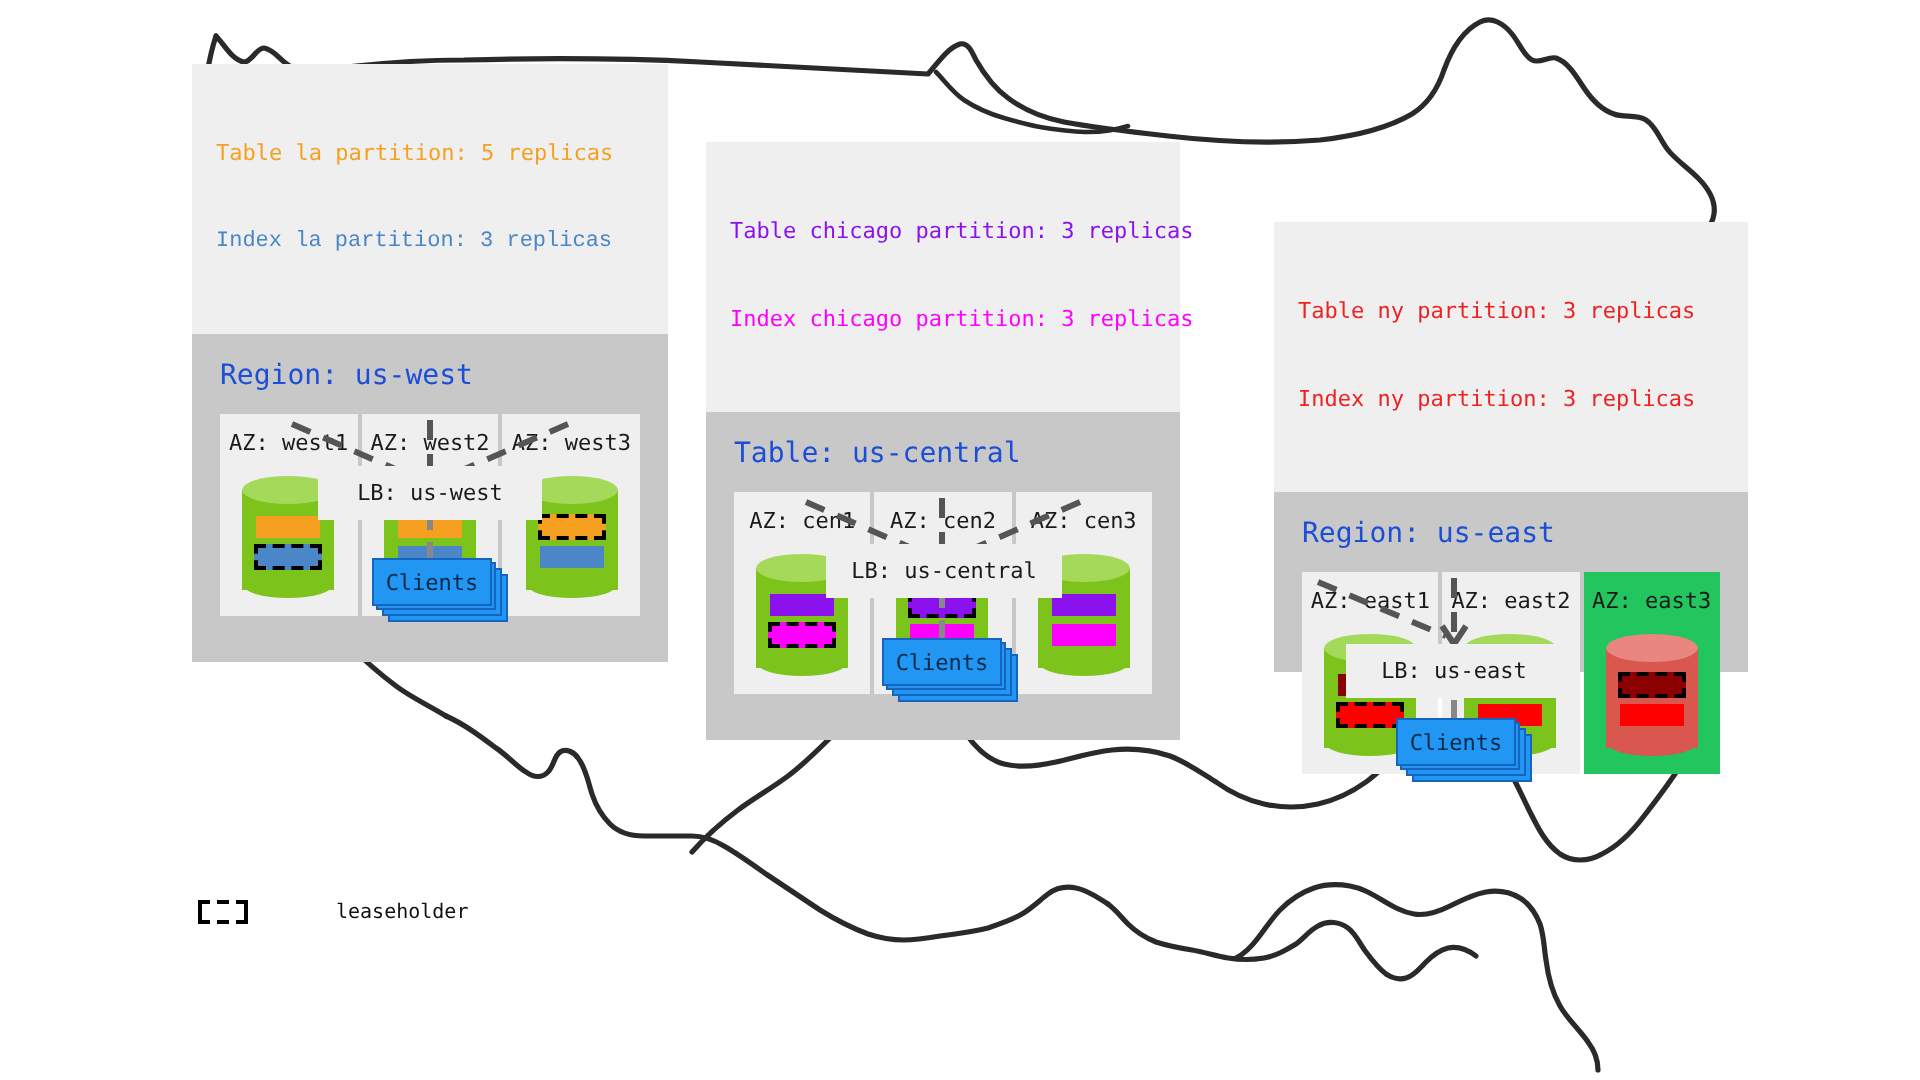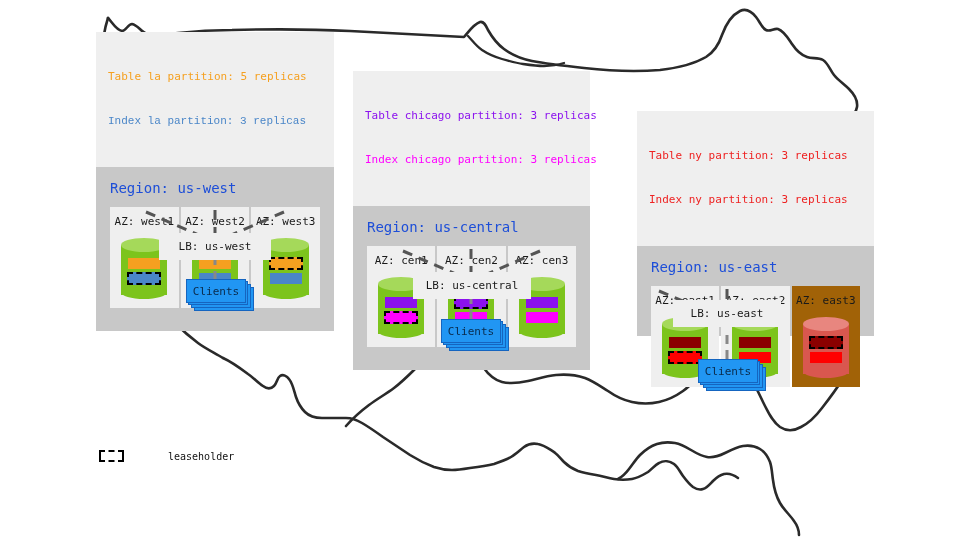--- a/index.html
+++ b/index.html
@@ -23,21 +23,21 @@
   }
   .head-line{display:block;}
   .region-title{
     font-size:14px;color:#1d4ed8;padding:13px 0 11px 14px;white-space:pre;
   }
   .az-row{display:flex;margin:0 14px;gap:2px;}
   .az{
     background:#efefef;flex:1 1 0;box-sizing:border-box;
     padding:8px 0 6px 0;text-align:center;position:relative;
   }
-  .az.failed{background:#a16207;}
+  .az.failed{background:#22c55e;}
   .az-label{font-size:11px;color:#1a1a1a;white-space:pre;display:block;}
 
   
   .cyl{position:relative;margin:10px auto 0 auto;}
   .cyl-body{position:absolute;left:0;border-radius:0;}
   .cyl-top{position:absolute;left:0;top:0;border-radius:50%;}
   .cyl-bot{position:absolute;left:0;border-radius:50%;}
   .bar{position:absolute;box-sizing:border-box;}
   .bar.lease{border:2px dashed #000;}
 
@@ -228,21 +228,21 @@
     <div class="clients-shadow" style="left:5px;top:5px;width:60px;height:24px;"></div>
     <div class="clients-shadow" style="left:2px;top:2px;width:60px;height:24px;"></div>
     <div class="clients-main" style="width:60px;height:24px;">Clients</div>
   </div>
 
   <div class="region" style="left:353px;top:71px;width:237px;height:299px;">
     <div class="region-head">
       <span class="head-line" style="color:#8b11ee;">Table chicago partition: 3 replicas</span>
       <span class="head-line" style="color:#ff00ff;">Index chicago partition: 3 replicas</span>
     </div>
-    <div class="region-title">Region: us-central</div>
+    <div class="region-title">Table: us-central</div>
     <div class="az-row">
 
       <div class="az">
         <span class="az-label">AZ: cen1</span>
         <div class="cyl" style="width:46px;height:64px;">
           <div class="cyl-body" style="top:7px;width:46px;height:50px;background:#7cc41c;"></div>
           <div class="cyl-bot" style="top:47px;width:46px;height:14px;background:#7cc41c;"></div>
           <div class="cyl-top" style="width:46px;height:14px;background:#a5d95a;"></div>
           <div class="bar" style="left:7px;top:20px;width:32px;height:11px;background:#8b11ee;"></div>
           <div class="bar lease" style="left:6px;top:34px;width:34px;height:13px;background:#ff00ff;"></div>
@@ -335,21 +335,21 @@
     </div>
   </div>
 
   <svg class="conn" style="left:609px;top:111px;width:237px;height:299px;">
     <line x1="50" y1="180" x2="114" y2="207" stroke="#555" stroke-width="3" stroke-dasharray="10,7"></line>
     <line x1="118" y1="178" x2="118" y2="207" stroke="#555" stroke-width="3" stroke-dasharray="10,7"></line>
     <path d="M112,202 L118,211 L124,202" fill="none" stroke="#555" stroke-width="3"></path>
     <line x1="118" y1="224" x2="118" y2="248" stroke="#888" stroke-width="3" stroke-dasharray="9,6"></line>
   </svg>
 
-  <div class="lb" style="left:673px;top:300px;width:108px;">LB: us-east</div>
+  <div class="lb" style="left:673px;top:322px;width:108px;">LB: us-east</div>
 
   <div class="clients-wrap" style="left:698px;top:359px;width:72px;height:34px;">
     <div class="clients-shadow" style="left:8px;top:8px;width:60px;height:24px;"></div>
     <div class="clients-shadow" style="left:5px;top:5px;width:60px;height:24px;"></div>
     <div class="clients-shadow" style="left:2px;top:2px;width:60px;height:24px;"></div>
     <div class="clients-main" style="width:60px;height:24px;">Clients</div>
   </div>
 
   <div class="legend" style="left:99px;top:450px;gap:44px;">
     <span class="legend-swatch"></span>

